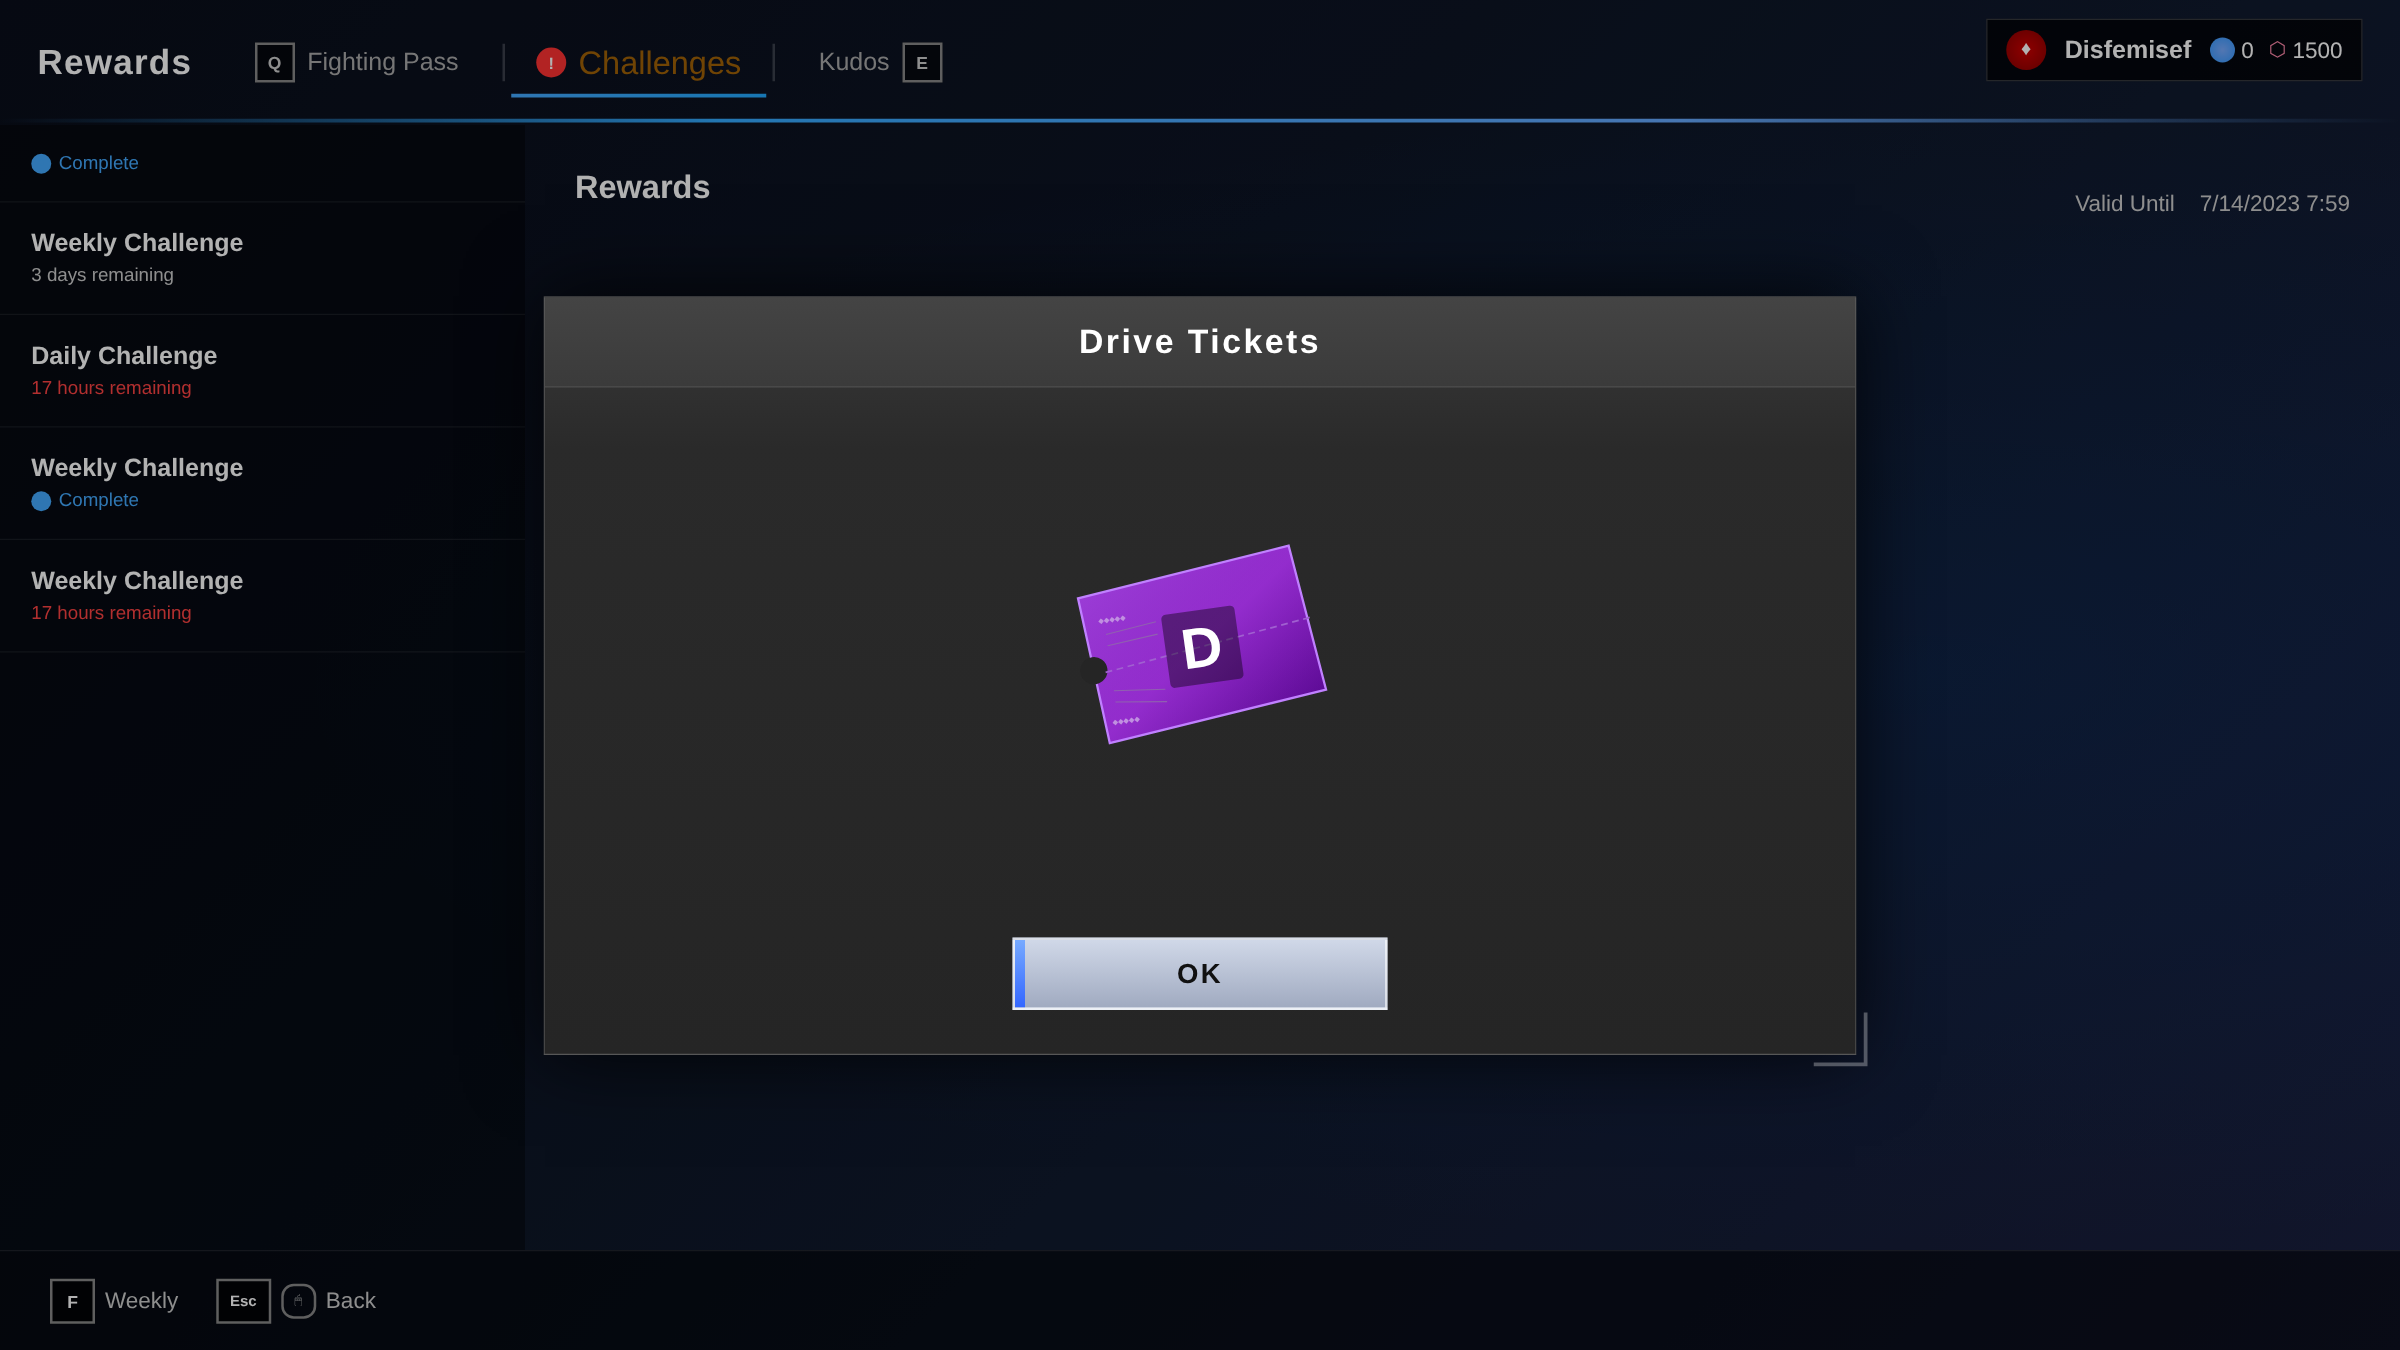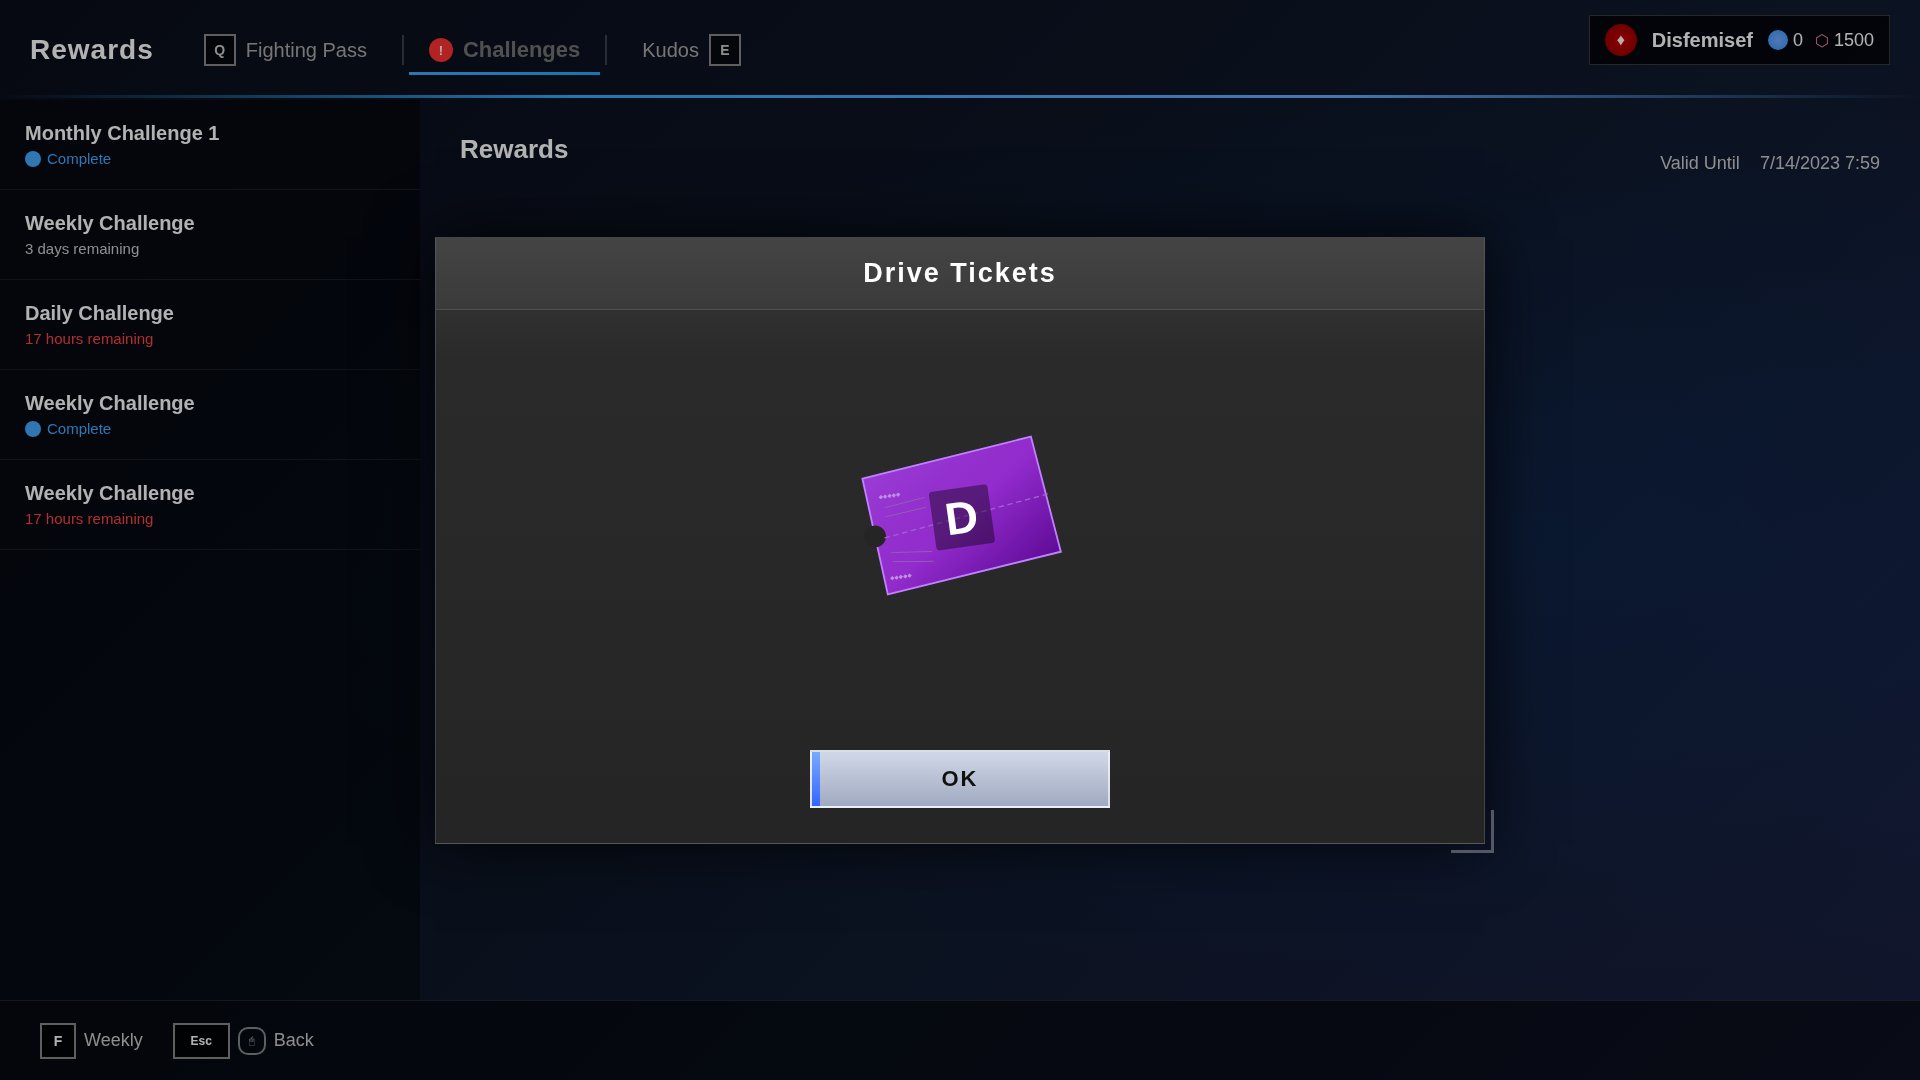--- a/index.html
+++ b/index.html
@@ -418,21 +418,21 @@
 
     <div class="nav-tab" style="display:flex;align-items:center;gap:10px;">
       <div class="tab-key-box">Q</div>
       <span>Fighting Pass</span>
     </div>
 
     <div class="tab-separator"></div>
 
     <div class="nav-tab active" style="display:flex;align-items:center;gap:10px;padding:8px 20px;">
       <div class="notif-dot">!</div>
-      <span style="color:#737373;font-weight:bold;font-size:22px;">Challenges</span>
+      <span style="color:#a16207;font-weight:normal;font-size:26px;">Challenges</span>
     </div>
 
     <div class="tab-separator"></div>
 
     <div class="nav-tab" style="display:flex;align-items:center;gap:10px;">
       <span>Kudos</span>
       <div class="tab-key-box">E</div>
     </div>
   </div>
 </div>
@@ -450,21 +450,20 @@
     <div class="currency-item">
       <span style="color:#f8a;font-size:16px;">⬡</span>
       <span>1500</span>
     </div>
   </div>
 </div>
 
 <div class="sidebar">
 
   <div class="sidebar-item">
-    <div class="item-title">Monthly Challenge 1</div>
     <div class="item-status status-complete">
       <span class="status-icon">●</span>
       <span>Complete</span>
     </div>
   </div>
 
   <div class="sidebar-item">
     <div class="item-title">Weekly Challenge</div>
     <div class="item-status" style="color:#ccc;">
       <span>3 days remaining</span>
@@ -504,21 +503,21 @@
     </span>
   </div>
 </div>
 
 <div class="bottom-bar">
   <div class="bottom-action">
     <div class="key-box">F</div>
     <span>Weekly</span>
   </div>
   <div class="bottom-action">
-    <div class="key-box" style="font-size:12px;width:57px;">Esc</div>
+    <div class="key-box" style="font-size:12px;width:44px;">Esc</div>
     <div class="mouse-icon">🖱</div>
     <span>Back</span>
   </div>
 </div>
 
 <div class="modal-overlay">
   <div class="modal">
 
     <div class="modal-header">
       <span class="modal-title">Drive Tickets</span>

